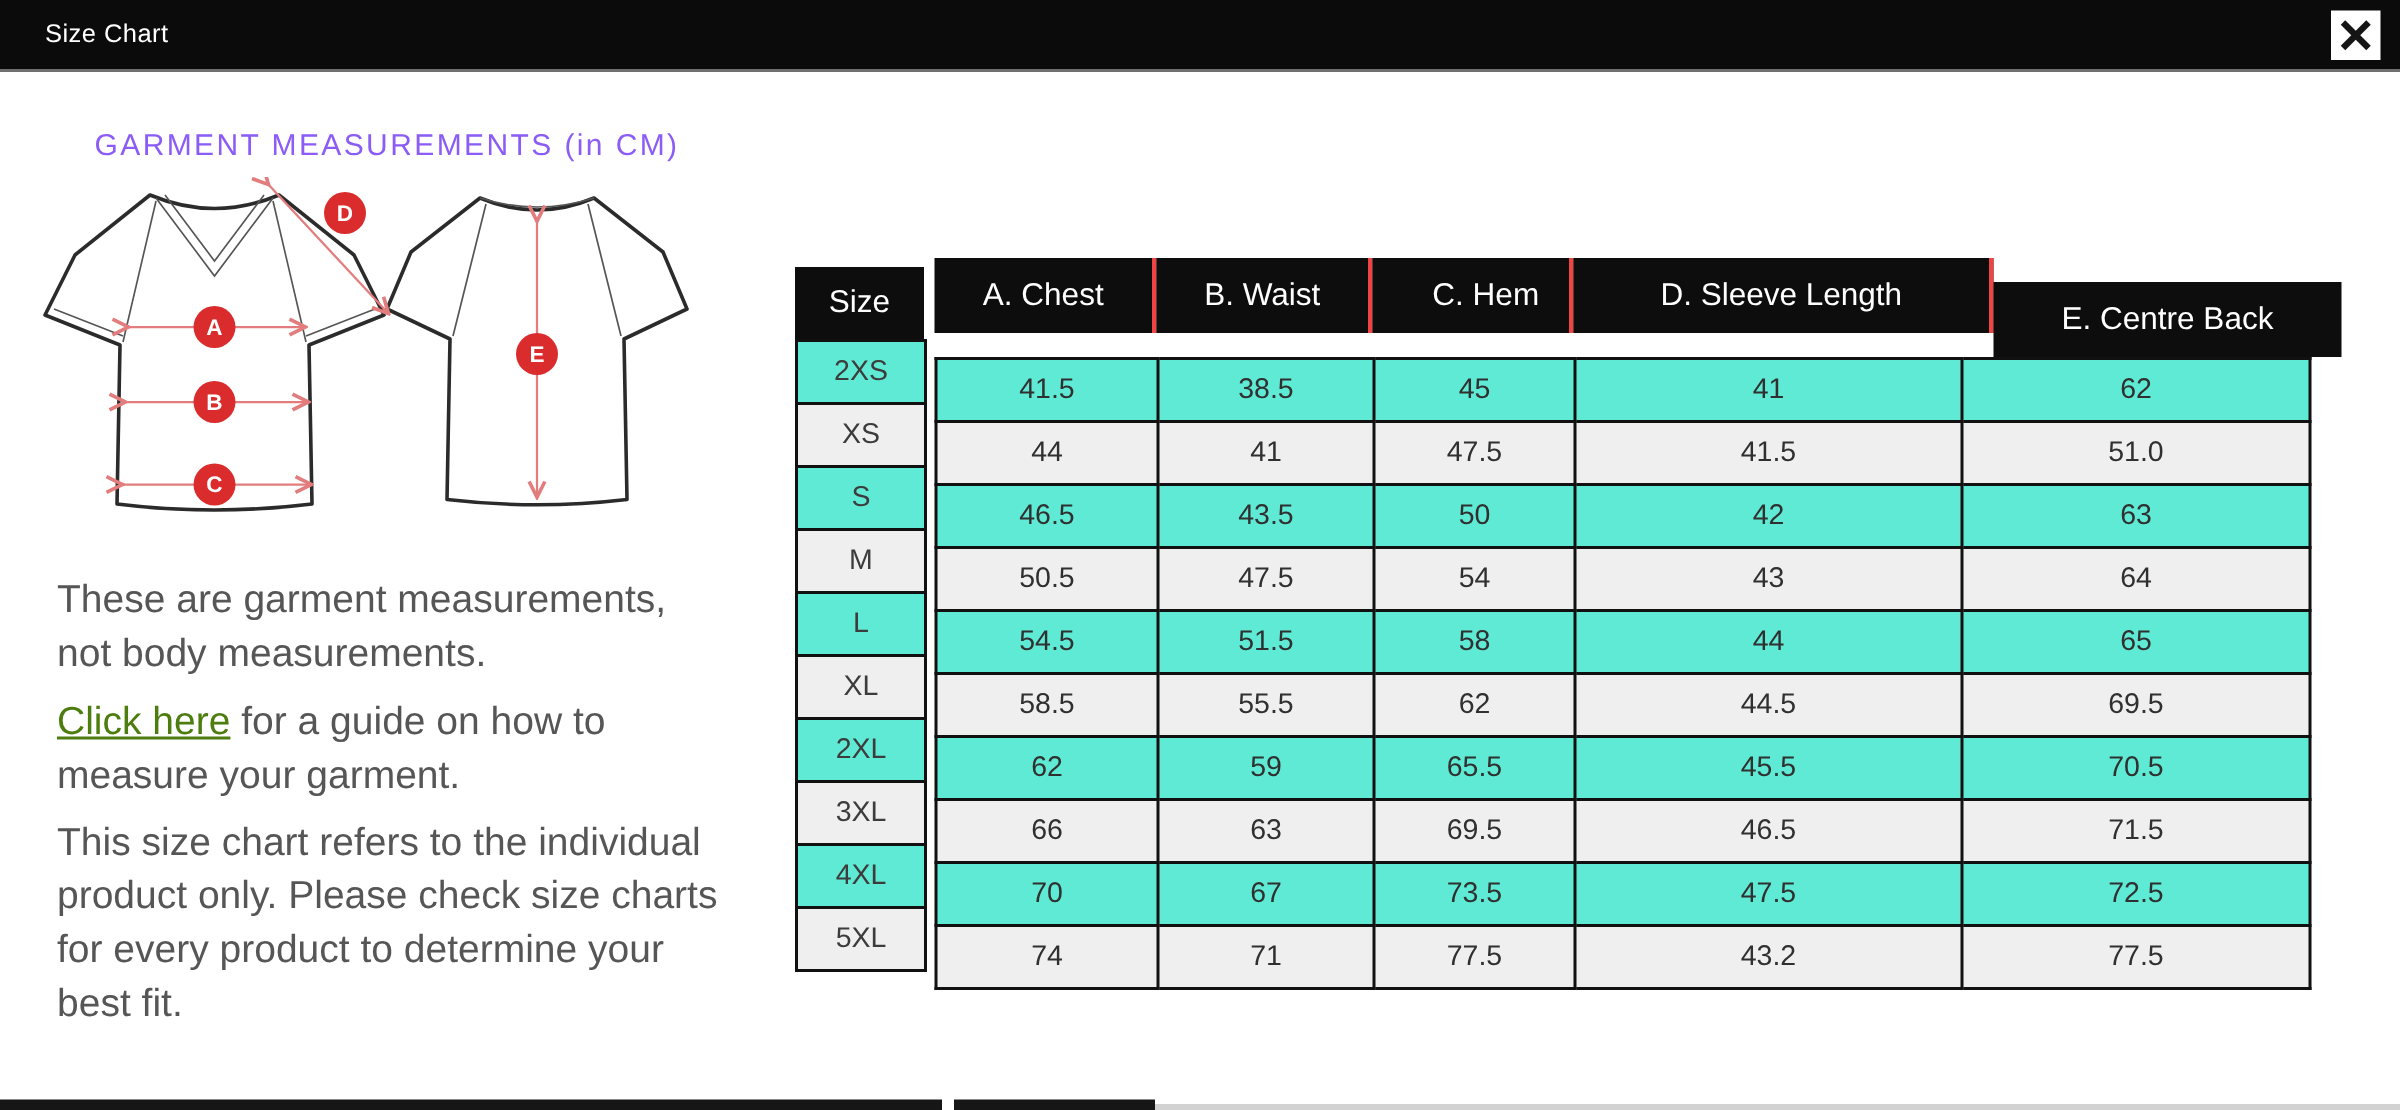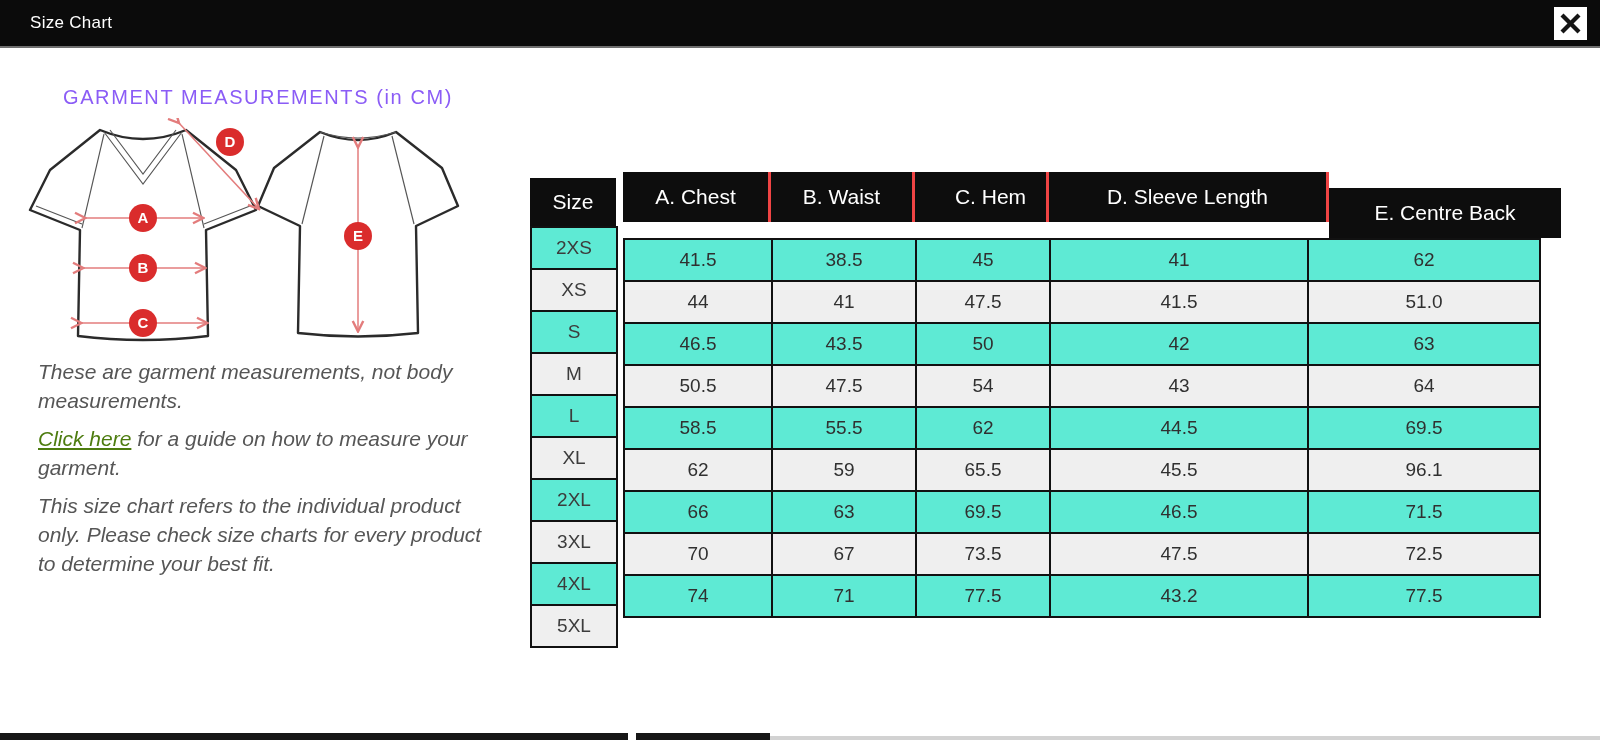--- a/index.html
+++ b/index.html
@@ -17,22 +17,22 @@
                cursor:pointer; }
 
   
   .section-heading { position:absolute; left:35px; top:86px; font-size:20px;
                      color:#8b5cf6; letter-spacing:1.6px; font-weight:400;margin-left:28px; }
 
   
   .diagram { position:absolute; left:28px; top:118px; }
 
   
-  .notes { position:absolute; left:38px; top:358px; width:444px;
-           font-size:21px; line-height:1.38; color:#565656;font-style:italic; }
+  .notes { position:absolute; left:38px; top:382px; width:444px;
+           font-size:26px; line-height:1.38; color:#565656; }
   .notes p { margin-bottom:9px; }
   .notes a { color:#4d7c0f; text-decoration:underline; cursor:pointer; }
 
   
   .table-wrap { position:absolute; left:530px; top:172px; display:flex; }
   .size-col { transform:translateY(6px); }
   .hcell { background:#0d0d0d; color:#fff; font-size:21px; font-weight:500;
            display:flex; align-items:center; justify-content:center; height:50px; }
   .size-col .hcell { width:86px; height:48px; }
   .col-gap { width:5px; }
@@ -201,32 +201,39 @@
               <td>63</td>
             </tr>
             <tr>
               <td>50.5</td>
               <td>47.5</td>
               <td>54</td>
               <td>43</td>
               <td>64</td>
             </tr>
             <tr>
+              <td>54.5</td>
+              <td>51.5</td>
+              <td>58</td>
+              <td>44</td>
+              <td>65</td>
+            </tr>
+            <tr>
               <td>58.5</td>
               <td>55.5</td>
               <td>62</td>
               <td>44.5</td>
               <td>69.5</td>
             </tr>
             <tr>
               <td>62</td>
               <td>59</td>
               <td>65.5</td>
               <td>45.5</td>
-              <td>96.1</td>
+              <td>70.5</td>
             </tr>
             <tr>
               <td>66</td>
               <td>63</td>
               <td>69.5</td>
               <td>46.5</td>
               <td>71.5</td>
             </tr>
             <tr>
               <td>70</td>

